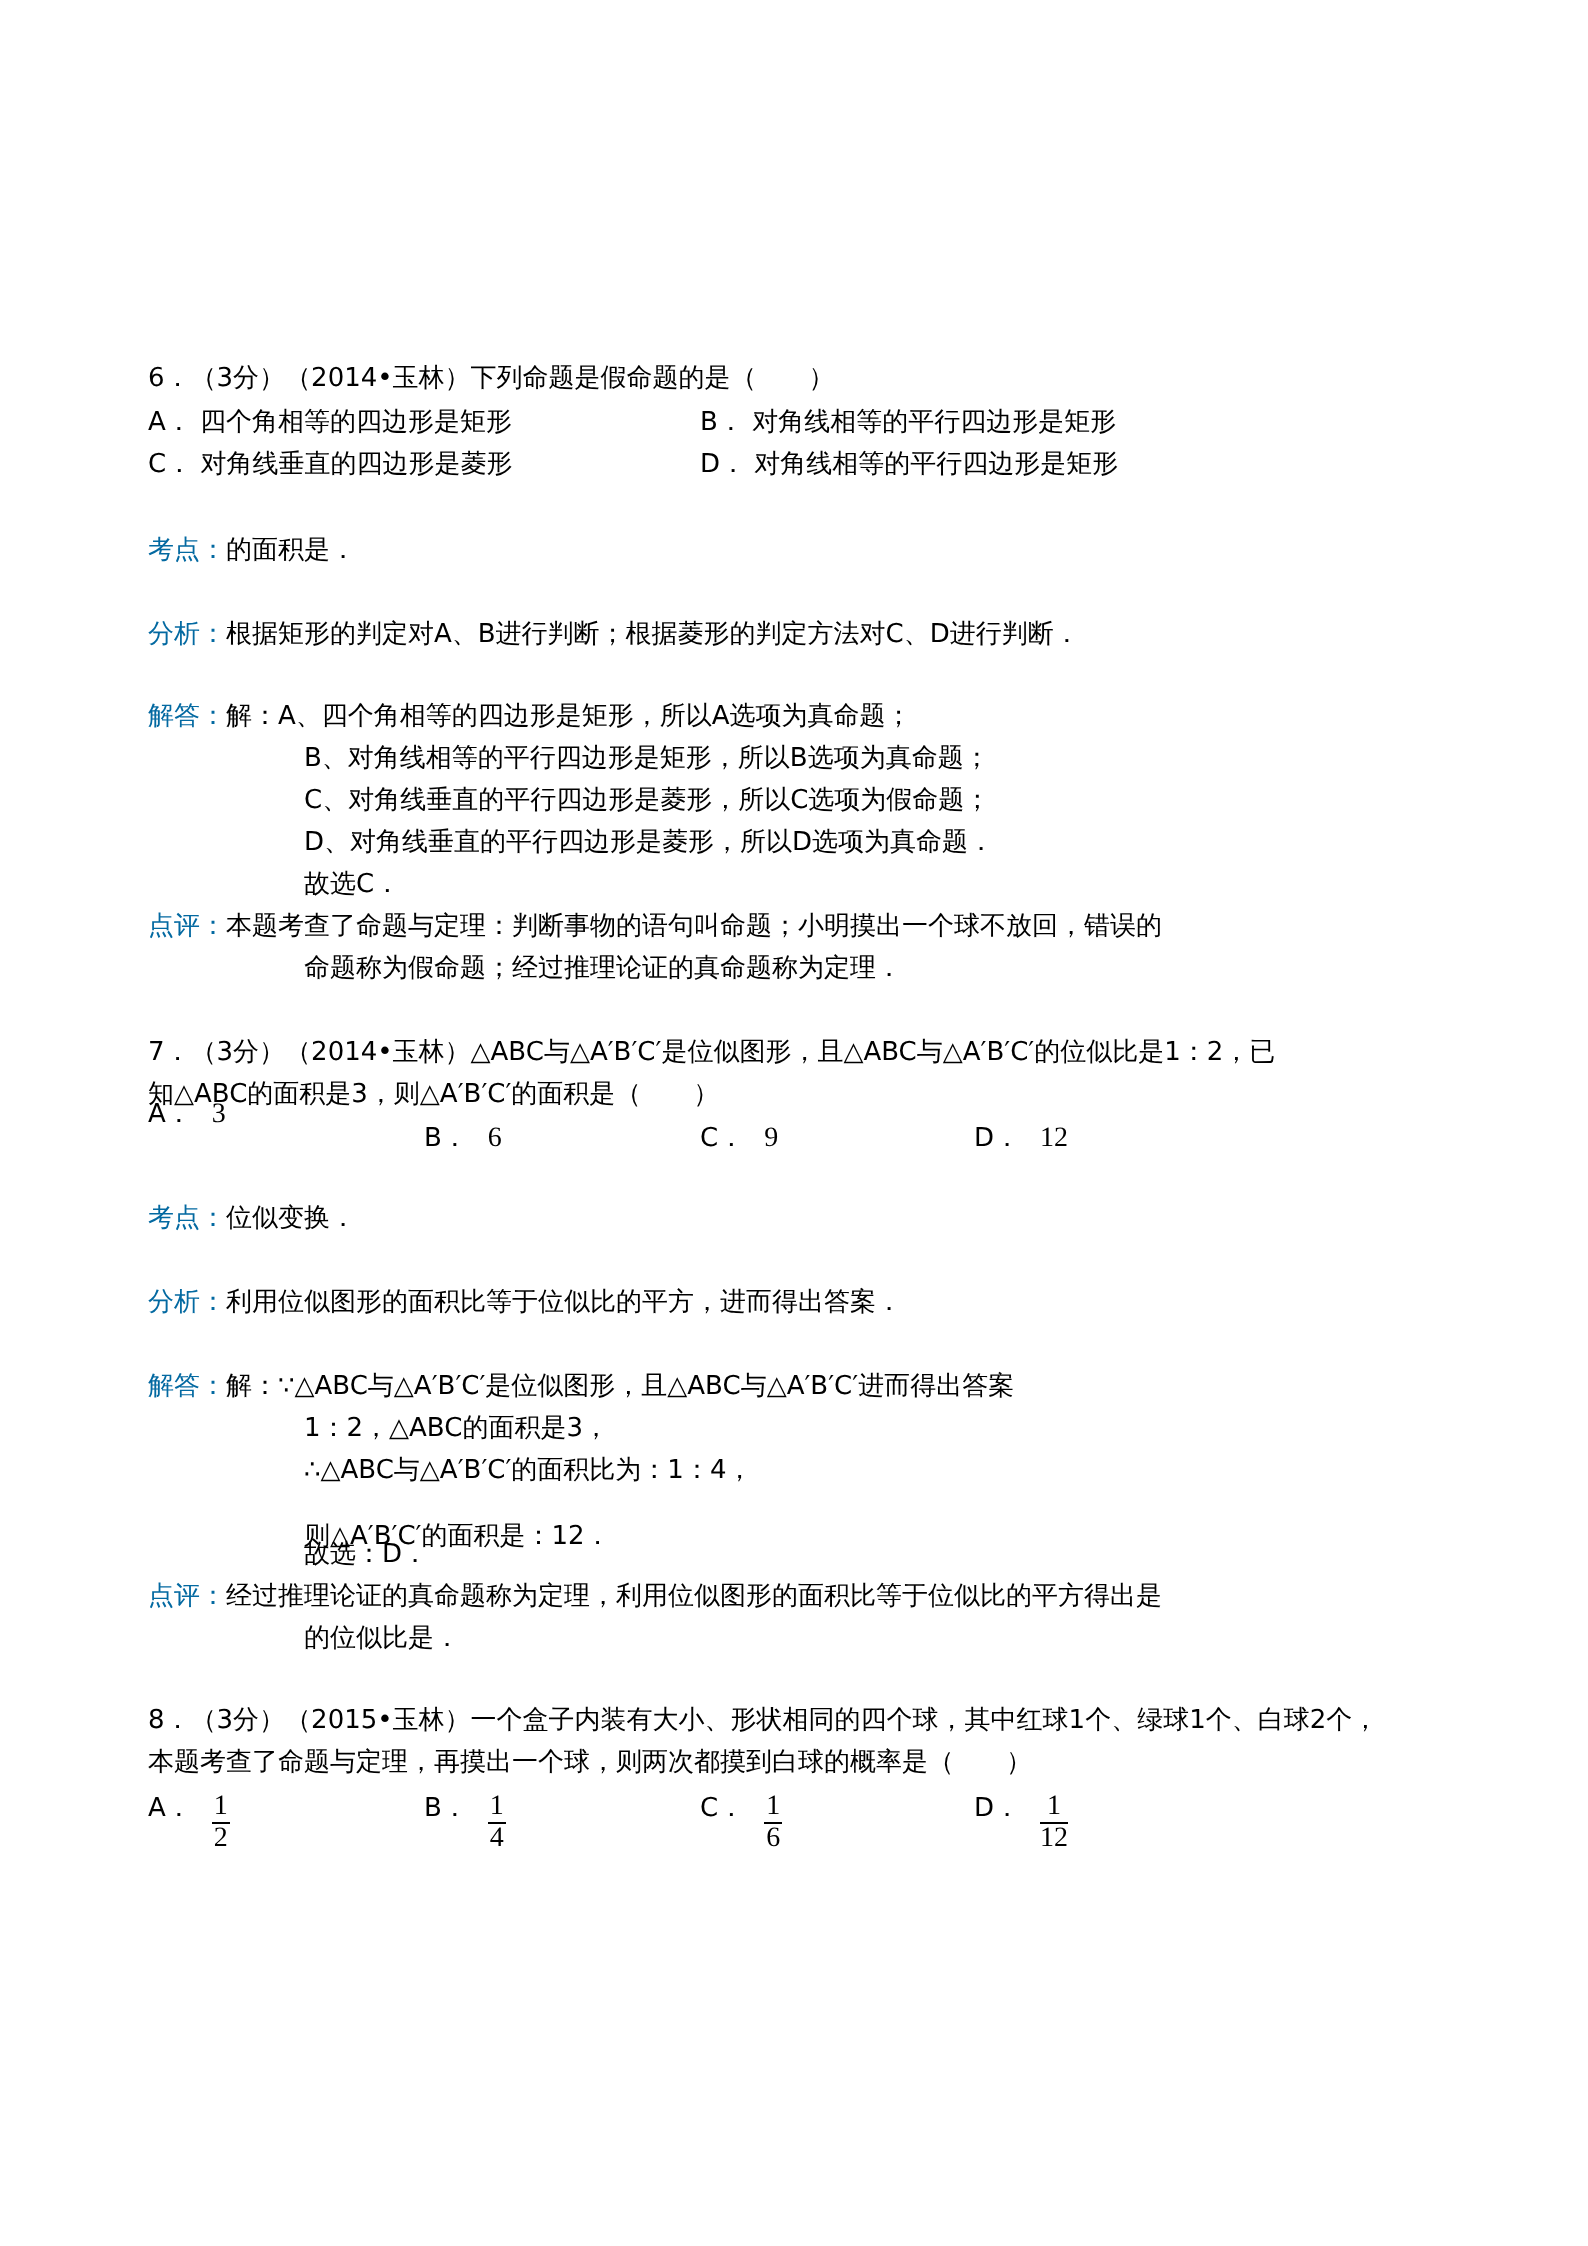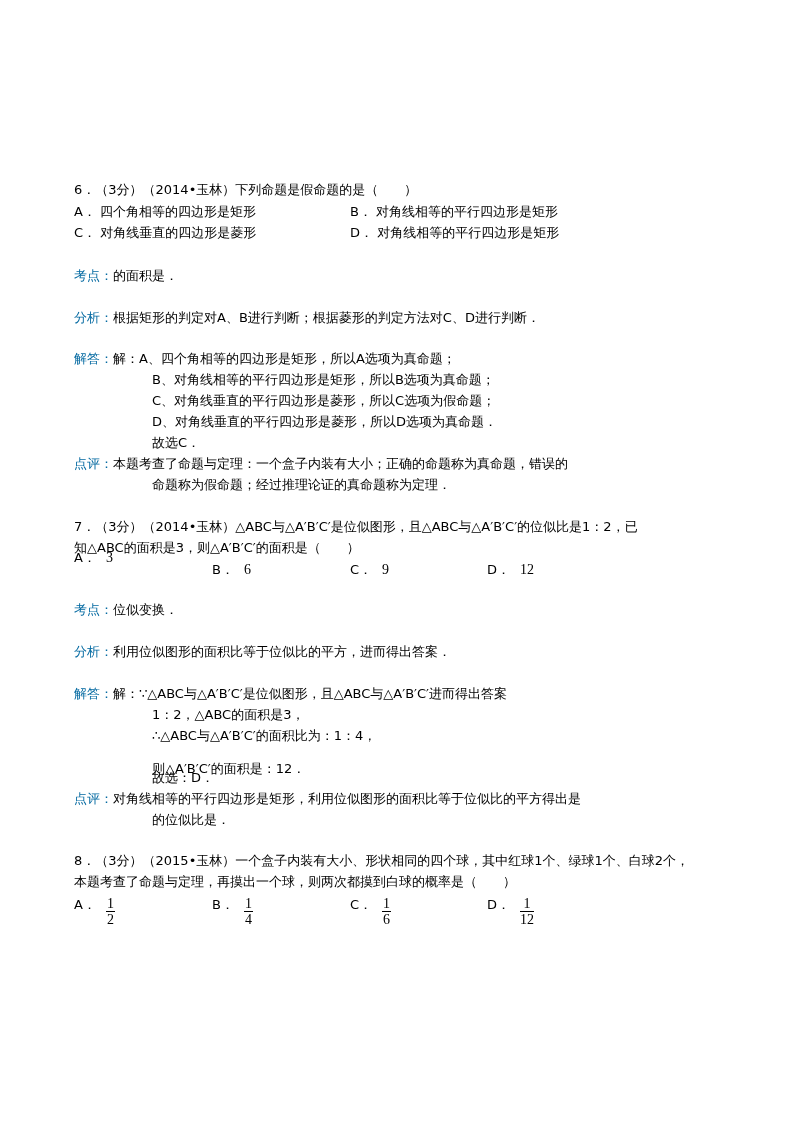--- a/index.html
+++ b/index.html
@@ -28,39 +28,39 @@
 <div class="opt" style="top:224px;left:350px"><span>D．</span> <span>对角线相等的平行四边形是矩形</span></div>
 
 <div class="line" style="top:267px"><span class="lbl">考点：</span><span>的面积是．</span></div>
 <div class="line" style="top:309px"><span class="lbl">分析：</span><span>根据矩形的判定对A、B进行判断；根据菱形的判定方法对C、D进行判断．</span></div>
 
 <div class="line" style="top:350px"><span class="lbl">解答：</span><span>解：A、四个角相等的四边形是矩形，所以A选项为真命题；</span></div>
 <div class="line indent" style="top:371px">B、对角线相等的平行四边形是矩形，所以B选项为真命题；</div>
 <div class="line indent" style="top:392px">C、对角线垂直的平行四边形是菱形，所以C选项为假命题；</div>
 <div class="line indent" style="top:413px">D、对角线垂直的平行四边形是菱形，所以D选项为真命题．</div>
 <div class="line indent" style="top:434px">故选C．</div>
-<div class="line" style="top:455px"><span class="lbl">点评：</span><span>本题考查了命题与定理：一个盒子内装有大小；正确的命题称为真命题，错误的</span></div>
+<div class="line" style="top:455px"><span class="lbl">点评：</span><span>本题考查了命题与定理：判断事物的语句叫命题；小明摸出一个球不放回，错误的</span></div>
 <div class="line indent" style="top:476px">命题称为假命题；经过推理论证的真命题称为定理．</div>
 
 <div class="line" style="top:518px">7．（3分）（2014•玉林）△ABC与△A′B′C′是位似图形，且△ABC与△A′B′C′的位似比是1：2，已</div>
 <div class="line" style="top:539px">知△ABC的面积是3，则△A′B′C′的面积是（　　）</div>
 <div class="opt" style="top:549px;left:74px"><span>A．</span><span class="val">3</span></div>
 <div class="opt" style="top:561px;left:212px"><span>B．</span><span class="val">6</span></div>
 <div class="opt" style="top:561px;left:350px"><span>C．</span><span class="val">9</span></div>
 <div class="opt" style="top:561px;left:487px"><span>D．</span><span class="val">12</span></div>
 
 <div class="line" style="top:601px"><span class="lbl">考点：</span><span>位似变换．</span></div>
 <div class="line" style="top:643px"><span class="lbl">分析：</span><span>利用位似图形的面积比等于位似比的平方，进而得出答案．</span></div>
 
 <div class="line" style="top:685px"><span class="lbl">解答：</span><span>解：∵△ABC与△A′B′C′是位似图形，且△ABC与△A′B′C′进而得出答案</span></div>
 <div class="line indent" style="top:706px">1：2，△ABC的面积是3，</div>
 <div class="line indent" style="top:727px">∴△ABC与△A′B′C′的面积比为：1：4，</div>
 <div class="line indent" style="top:760px">则△A′B′C′的面积是：12．</div>
 <div class="line indent" style="top:769px">故选：D．</div>
-<div class="line" style="top:790px"><span class="lbl">点评：</span><span>对角线相等的平行四边形是矩形，利用位似图形的面积比等于位似比的平方得出是</span></div>
+<div class="line" style="top:790px"><span class="lbl">点评：</span><span>经过推理论证的真命题称为定理，利用位似图形的面积比等于位似比的平方得出是</span></div>
 <div class="line indent" style="top:811px">的位似比是．</div>
 
 <div class="line" style="top:852px">8．（3分）（2015•玉林）一个盒子内装有大小、形状相同的四个球，其中红球1个、绿球1个、白球2个，</div>
 <div class="line" style="top:873px">本题考查了命题与定理，再摸出一个球，则两次都摸到白球的概率是（　　）</div>
 <div class="opt" style="top:896px;left:74px"><span class="optlabel">A．</span><span class="frac"><span class="num">1</span><span class="den">2</span></span></div>
 <div class="opt" style="top:896px;left:212px"><span class="optlabel">B．</span><span class="frac"><span class="num">1</span><span class="den">4</span></span></div>
 <div class="opt" style="top:896px;left:350px"><span class="optlabel">C．</span><span class="frac"><span class="num">1</span><span class="den">6</span></span></div>
 <div class="opt" style="top:896px;left:487px"><span class="optlabel">D．</span><span class="frac"><span class="num">1</span><span class="den">12</span></span></div>
 
 </body></html>

